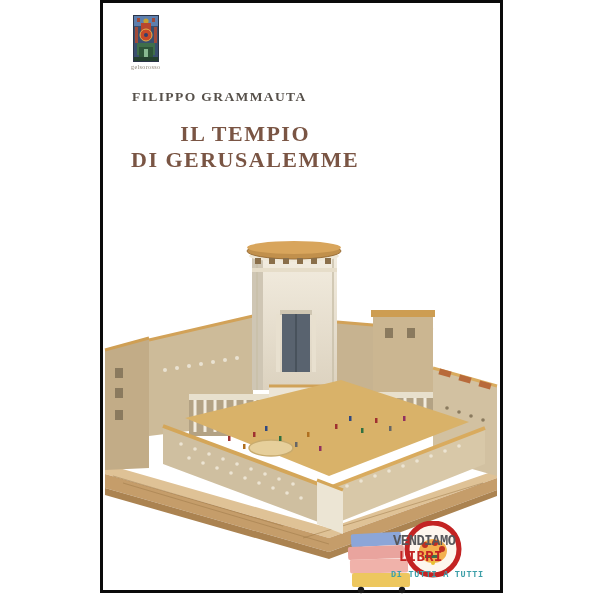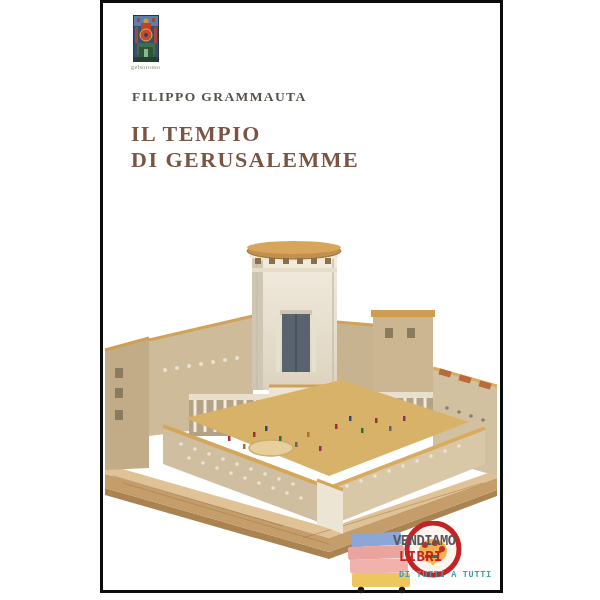--- a/index.html
+++ b/index.html
@@ -6,33 +6,33 @@
   #canvas{position:relative;width:600px;height:600px;background:#ffffff;overflow:hidden;
           font-family:"Liberation Serif", serif;}
   .cover{position:absolute;left:100px;top:0px;width:403px;height:593px;
          border:3px solid #0b0b0b;box-sizing:border-box;background:#ffffff;}
   .logo{position:absolute;left:30px;top:12px;width:26px;height:47px;}
   .logo-caption{position:absolute;left:28px;top:61px;font-size:6px;letter-spacing:0.4px;
                 color:#8a8172;font-family:"Liberation Serif",serif;}
   .author{position:absolute;left:29px;top:86px;font-size:13.5px;font-weight:700;
           letter-spacing:1.4px;color:#56504a;}
   .title{position:absolute;left:28px;top:118px;font-size:22px;font-weight:700;
-         letter-spacing:1.5px;color:#7a5544;line-height:26px;white-space:pre-line;}
+         letter-spacing:1.5px;color:#7a5544;line-height:26px;white-space:pre-line;text-align:center;}
   .subtitle{position:absolute;left:28px;top:174px;font-size:17px;font-weight:700;
             letter-spacing:0.3px;color:#6f4c3a;}
   .temple{position:absolute;left:0px;top:215px;width:397px;height:348px;}
   .sticker{position:absolute;left:244px;top:518px;width:150px;height:74px;
            font-family:Liberation Mono, monospace;}
   .sticker svg{position:absolute;left:0;top:0;}
   .stk-w1{position:absolute;left:46px;top:12px;font-size:15px;font-weight:700;
           letter-spacing:-0.5px;transform:scaleX(0.92);transform-origin:left;}
   .stk-w2{position:absolute;left:52px;top:28px;font-size:15px;font-weight:700;
           letter-spacing:0.5px;transform:scaleX(0.92);transform-origin:left;}
   .stk-w3{position:absolute;left:44px;top:49px;font-size:8.5px;font-weight:700;
-          letter-spacing:0.7px;margin-left:8px;}
+          letter-spacing:0.7px;}
 </style>
 </head>
 <body>
 
 <div id="canvas">
   <div class="cover">
 
     <svg class="logo" viewBox="0 0 26 47">
       <rect x="0" y="0" width="26" height="47" fill="#3a4f6e"></rect>
       <rect x="1" y="1" width="24" height="10" fill="#5d7fae"></rect>

